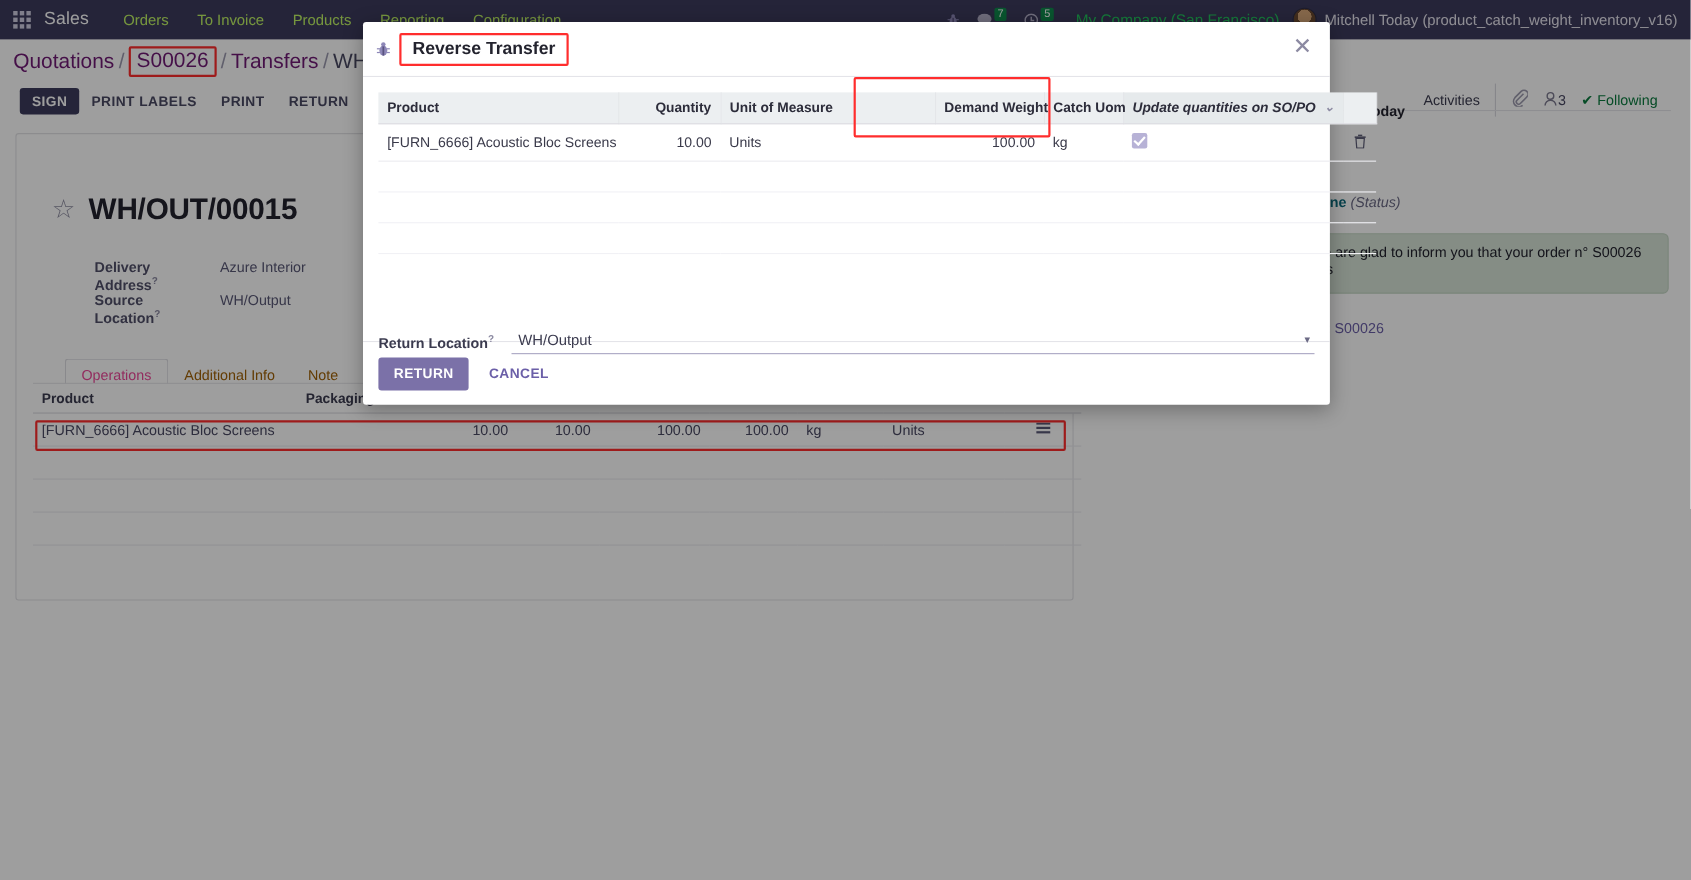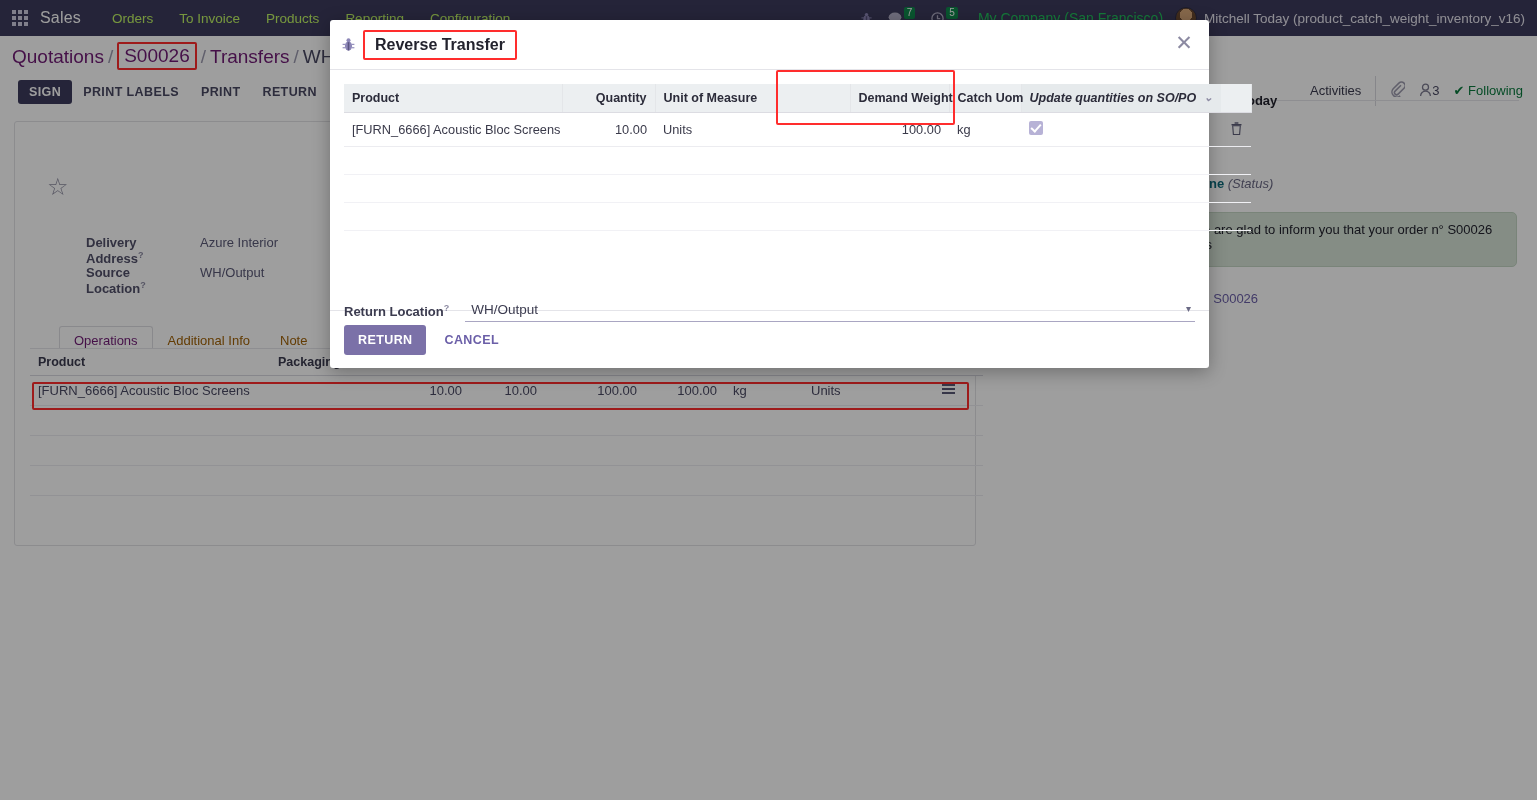--- a/index.html
+++ b/index.html
@@ -48,21 +48,21 @@
   .hl-s00026 {
     display: inline-block; padding: 1px 5px; border: 2px solid #ff2d2d; border-radius: 2px;
     position: relative; top: -1px;
   }
   .btnbar { position: absolute; left: 18px; top: 44px; display: flex; align-items: center; gap: 0; }
   .btn-stat {
     font-size: 12.5px; font-weight: bold; letter-spacing: .4px; color: #4a4963;
     padding: 5px 11px; border-radius: 3px; white-space: nowrap;
   }
   .btn-stat.primary { background: #3c3b5c; color: #ffffff; }
-  .cp-right { position: absolute; right: 0; top: 36px; height: 37px; display: flex; align-items: center; text-align: center; }
+  .cp-right { position: absolute; right: 16px; top: 36px; height: 37px; display: flex; align-items: center; text-align: center; }
   .cp-tab { font-size: 13px; color: #3b3b4f; padding: 0 14px; height: 37px; display:flex; align-items:center; }
   .cp-divider { width: 1px; height: 30px; background: #d8d8df; }
   .follow-zone { display: flex; align-items: center; gap: 14px; padding: 0 14px; font-size: 13px; color: #4a4963;}
   .follow-ok { color: #0a7b3e; font-weight: normal; }
 
   
   .sheet {
     position: absolute; left: 14px; top: 121px; width: 962px; height: 425px;
     background: #ffffff; border: 1px solid #e2e2e6; border-radius: 3px;
   }
@@ -71,21 +71,21 @@
   .rec-name { font-size: 27px; font-weight: bold; color: #23232e; letter-spacing: -.2px; }
   .fieldrow { position: absolute; left: 32px; font-size: 13px; color: #4a4963; display: flex; margin-left: 39px; }
   .fieldrow .lbl { width: 100px; font-weight: bold; color: #51506a; }
   .fieldrow .q { color: #8c8aa2; font-size: 9px; vertical-align: super; }
   .fieldrow .val { color: #5a5977; margin-left: 14px; }
   .f1 { top: 113px; }
   .f2 { top: 143px; }
 
   .tabs { position: absolute; left: 44px; top: 204px; display: flex; font-size: 13px; }
   .tab { padding: 6px 14px; color: #a16207; border: 1px solid transparent; border-radius: 3px 3px 0 0; }
-  .tab.active { background: #ffffff; border-color: #dedee3; border-bottom-color: #ffffff; color: #701a75; }
+  .tab.active { background: #ffffff; border-color: #dedee3; border-bottom-color: #ffffff; color: #ec4899; }
 
   .o2m { position: absolute; left: 15px; right: 15px; top: 226px; }
   .o2m table { width: 100%; border-collapse: collapse; table-layout: fixed; font-size: 13px; }
   .o2m thead th {
     background: #ffffff; color: #3b3b4f; font-weight: bold; font-size: 12.5px;
     text-align: left; padding: 6px 8px; border-bottom: 1px solid #d9d9e0;
     border-top: 1px solid #e6e6ea; white-space: nowrap;
   }
   .o2m thead th.num, .o2m tbody td.num { text-align: right; }
   .o2m tbody td { padding: 7px 8px; border-bottom: 1px solid #ececf0; color: #4a4963; white-space: nowrap; }
@@ -285,20 +285,21 @@
             <span>✔</span>
             <span>Following</span>
           </span>
         </div>
       </div>
     </div>
 
     <div class="sheet">
       <div class="rec-title">
         <span class="star">☆</span>
+        <span class="rec-name">WH/OUT/00015</span>
       </div>
 
       <div class="fieldrow f1">
         <span class="lbl"><span>Delivery Address</span><span class="q">?</span></span>
         <span class="val">Azure Interior</span>
       </div>
       <div class="fieldrow f2">
         <span class="lbl"><span>Source Location</span><span class="q">?</span></span>
         <span class="val">WH/Output</span>
       </div>

